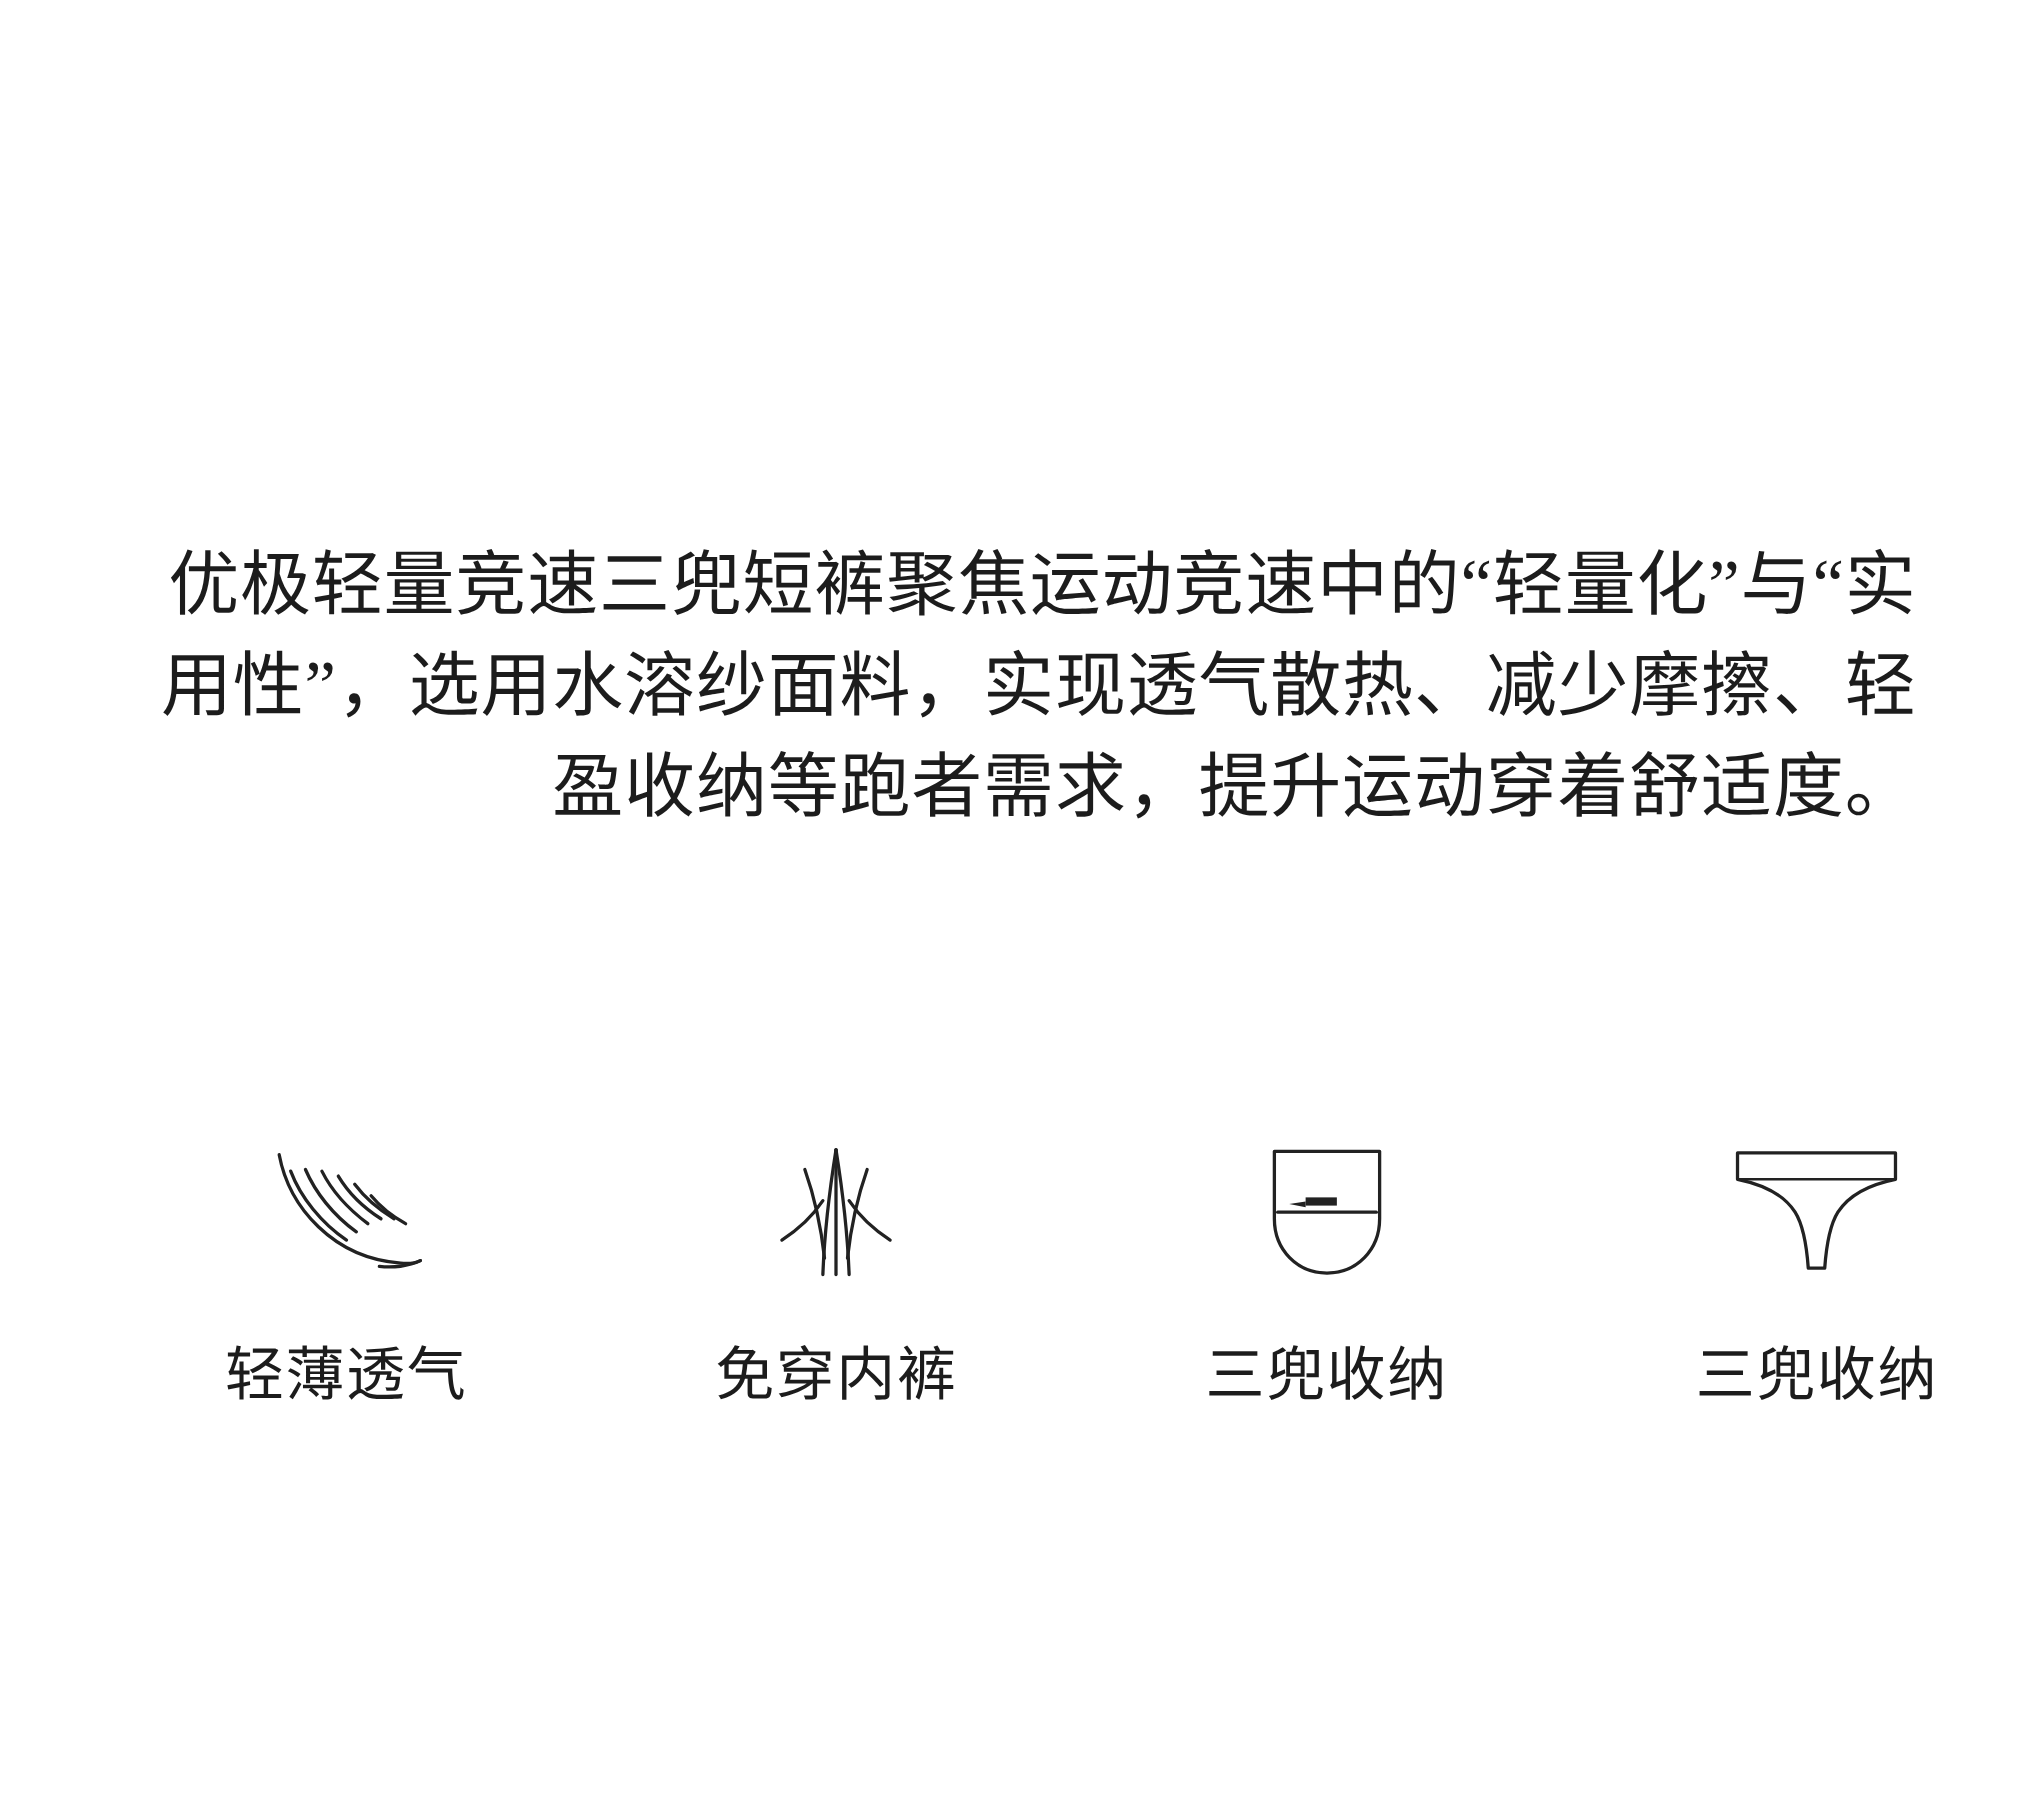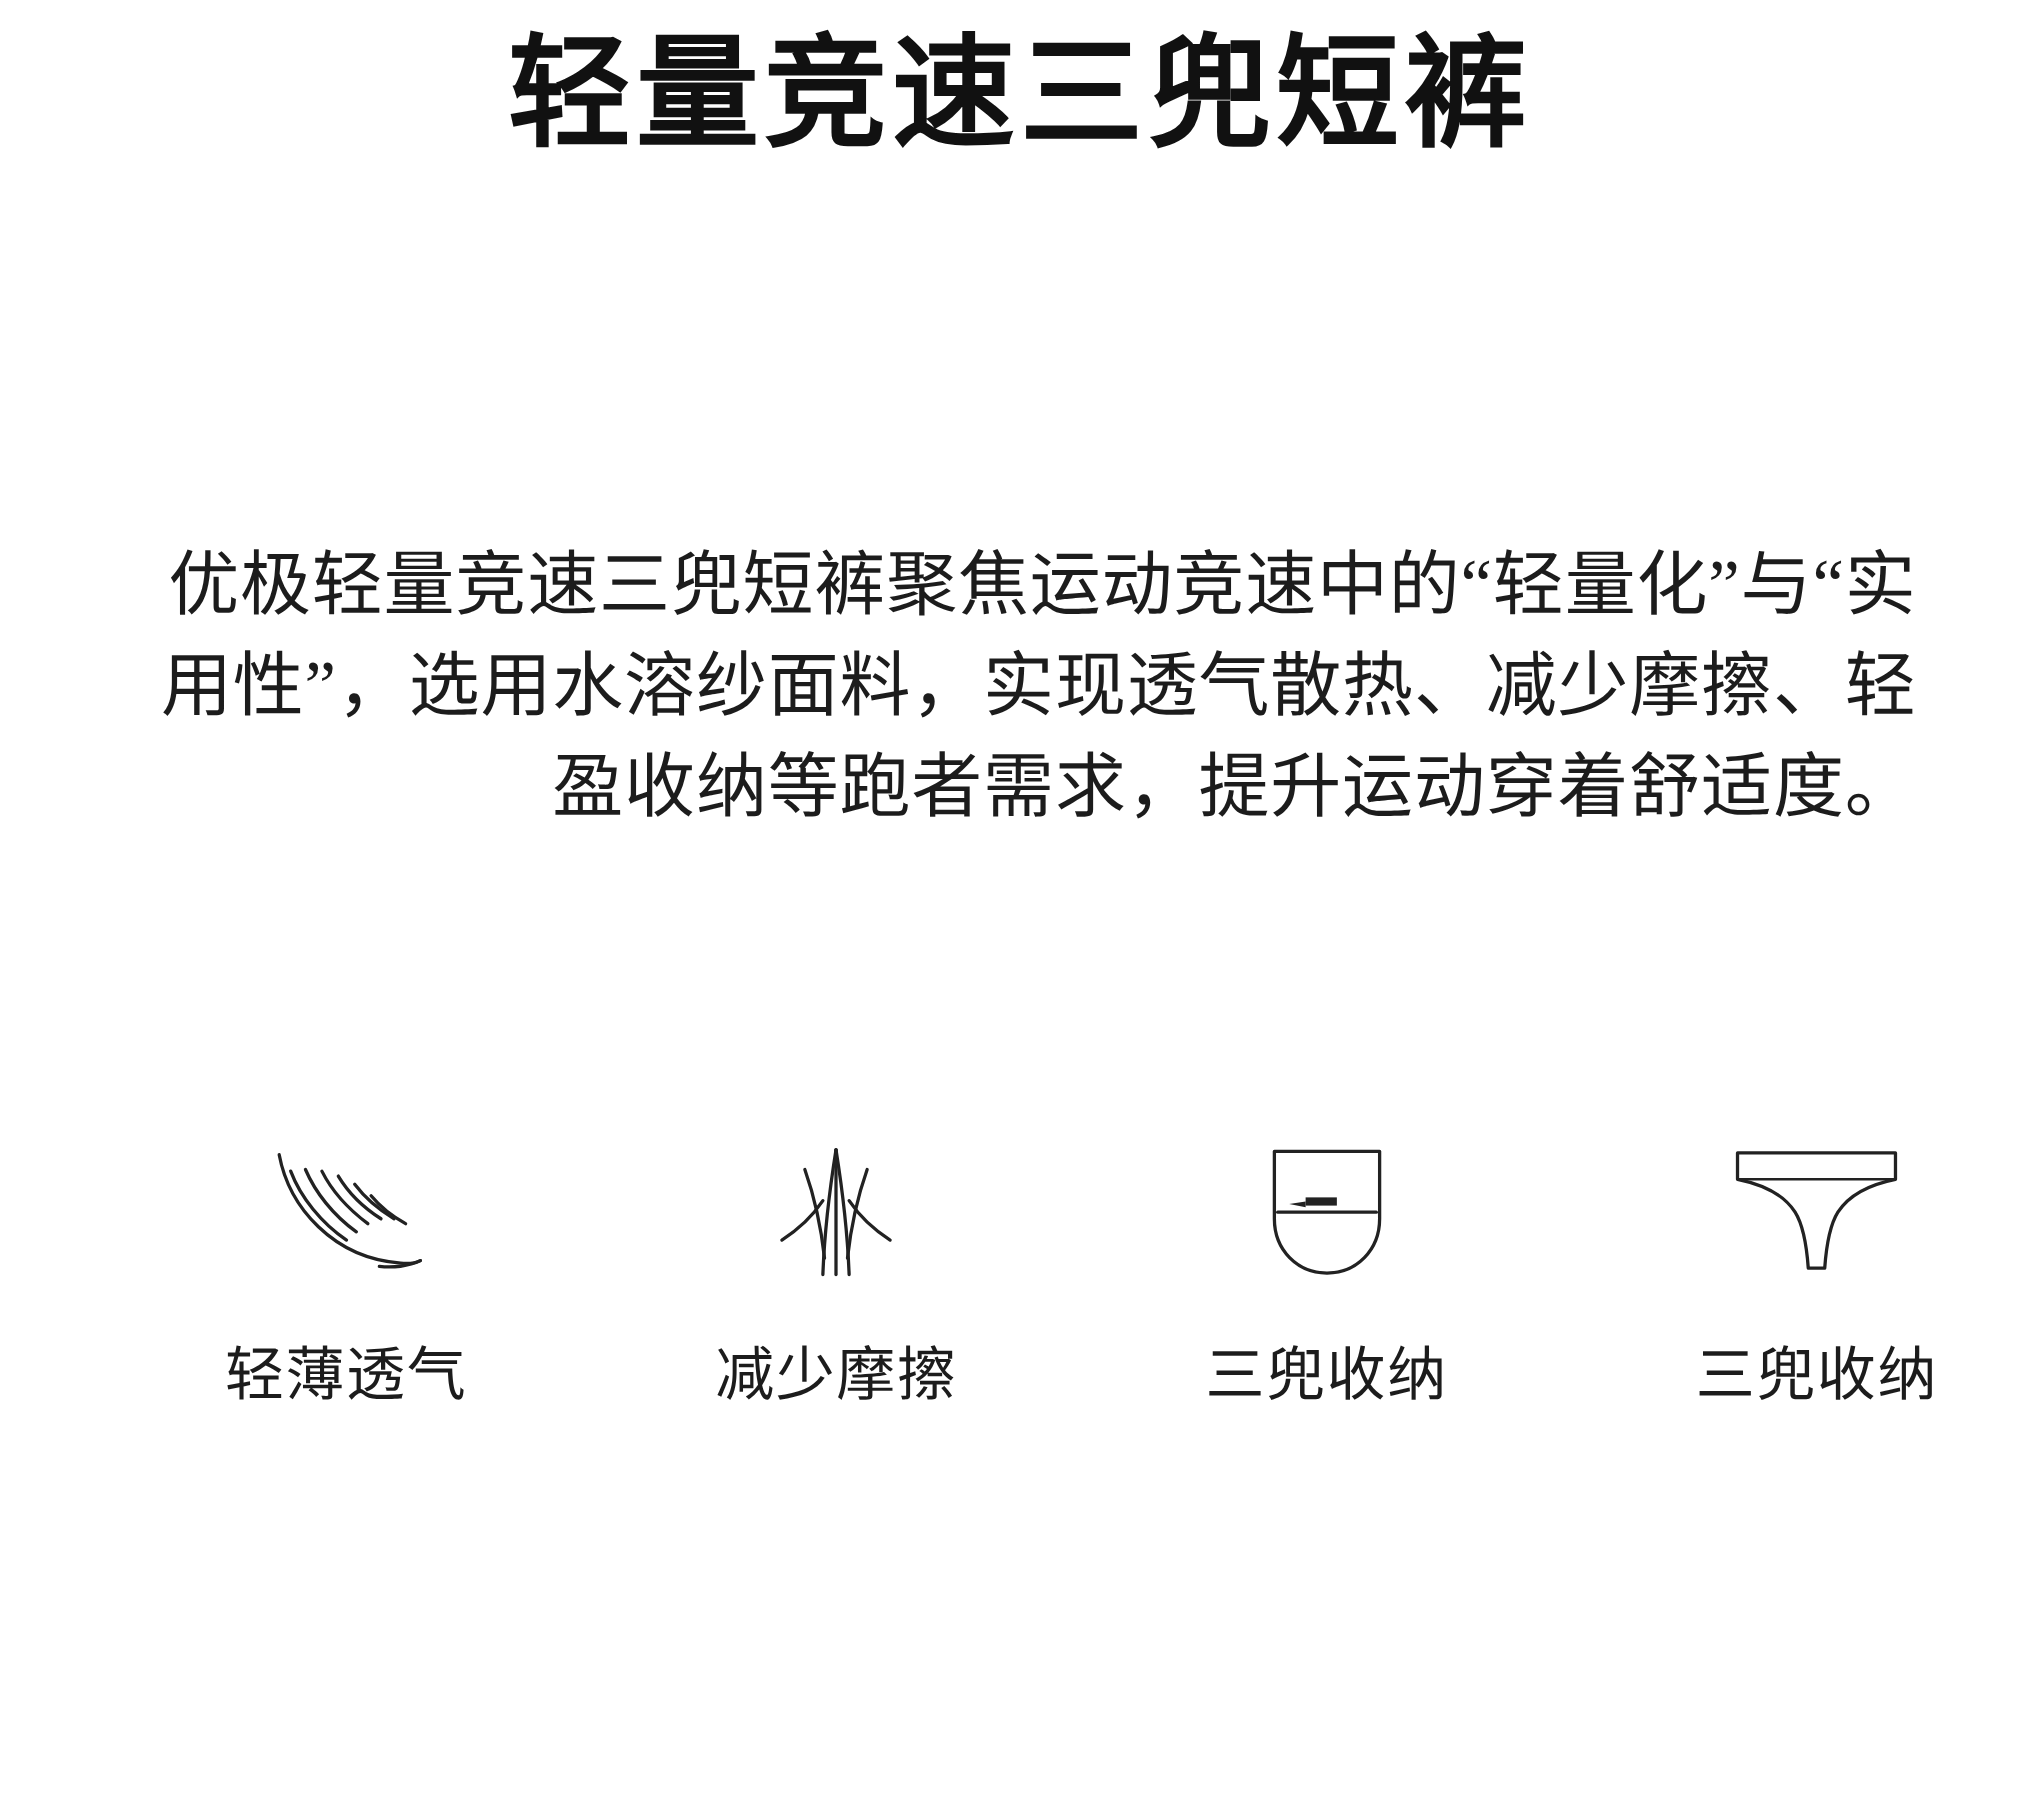--- a/index.html
+++ b/index.html
@@ -98,23 +98,20 @@
     color: #1c1c1c;
     letter-spacing: 1.6px;
     white-space: nowrap;
   }
 </style>
 </head>
 <body>
 
 <div class="page">
 
-  <div class="title-block">
-    <h1 class="title">轻量竞速三兜短裤</h1>
-  </div>
 
   <div class="description-block">
     <p class="description">优极轻量竞速三兜短裤聚焦运动竞速中的“轻量化”与“实用性”，选用水溶纱面料，实现透气散热、减少摩擦、轻盈收纳等跑者需求，提升运动穿着舒适度。</p>
   </div>
 
   <div class="features">
 
     <div class="feature">
       <div class="feature-icon">
         <svg width="197" height="140" viewBox="0 0 240 170" fill="none" stroke="#222222" stroke-width="4" stroke-linecap="round" stroke-linejoin="round">
@@ -136,21 +133,21 @@
         <svg width="164" height="140" viewBox="0 0 200 170" fill="none" stroke="#222222" stroke-width="4" stroke-linecap="round" stroke-linejoin="round">
           <path d="M100 8 C 92 58, 86 106, 84 160"></path>
           <path d="M100 8 C 108 58, 114 106, 116 160"></path>
           <path d="M100 8 C 100 60, 100 110, 100 160"></path>
           <path d="M62 32 C 74 66, 82 104, 86 140"></path>
           <path d="M138 32 C 126 66, 118 104, 114 140"></path>
           <path d="M34 118 C 56 104, 72 88, 84 70"></path>
           <path d="M166 118 C 144 104, 128 88, 116 70"></path>
         </svg>
       </div>
-      <div class="feature-label">减少摩擦</div>
+      <div class="feature-label">免穿内裤</div>
     </div>
 
     <div class="feature">
       <div class="feature-icon">
         <svg width="148" height="140" viewBox="0 0 180 170" fill="none" stroke="#222222" stroke-width="4" stroke-linecap="round" stroke-linejoin="round">
           <path d="M26 10 L154 10 L154 92 C154 130 126 158 90 158 C54 158 26 130 26 92 Z"></path>
           <path d="M64 66 L102 66 L102 76 L64 76 Z" fill="#222222" stroke="none"></path>
           <path d="M64 71 L44 74 L64 78 Z" fill="#222222" stroke="none"></path>
           <path d="M30 84 L150 84"></path>
         </svg>

